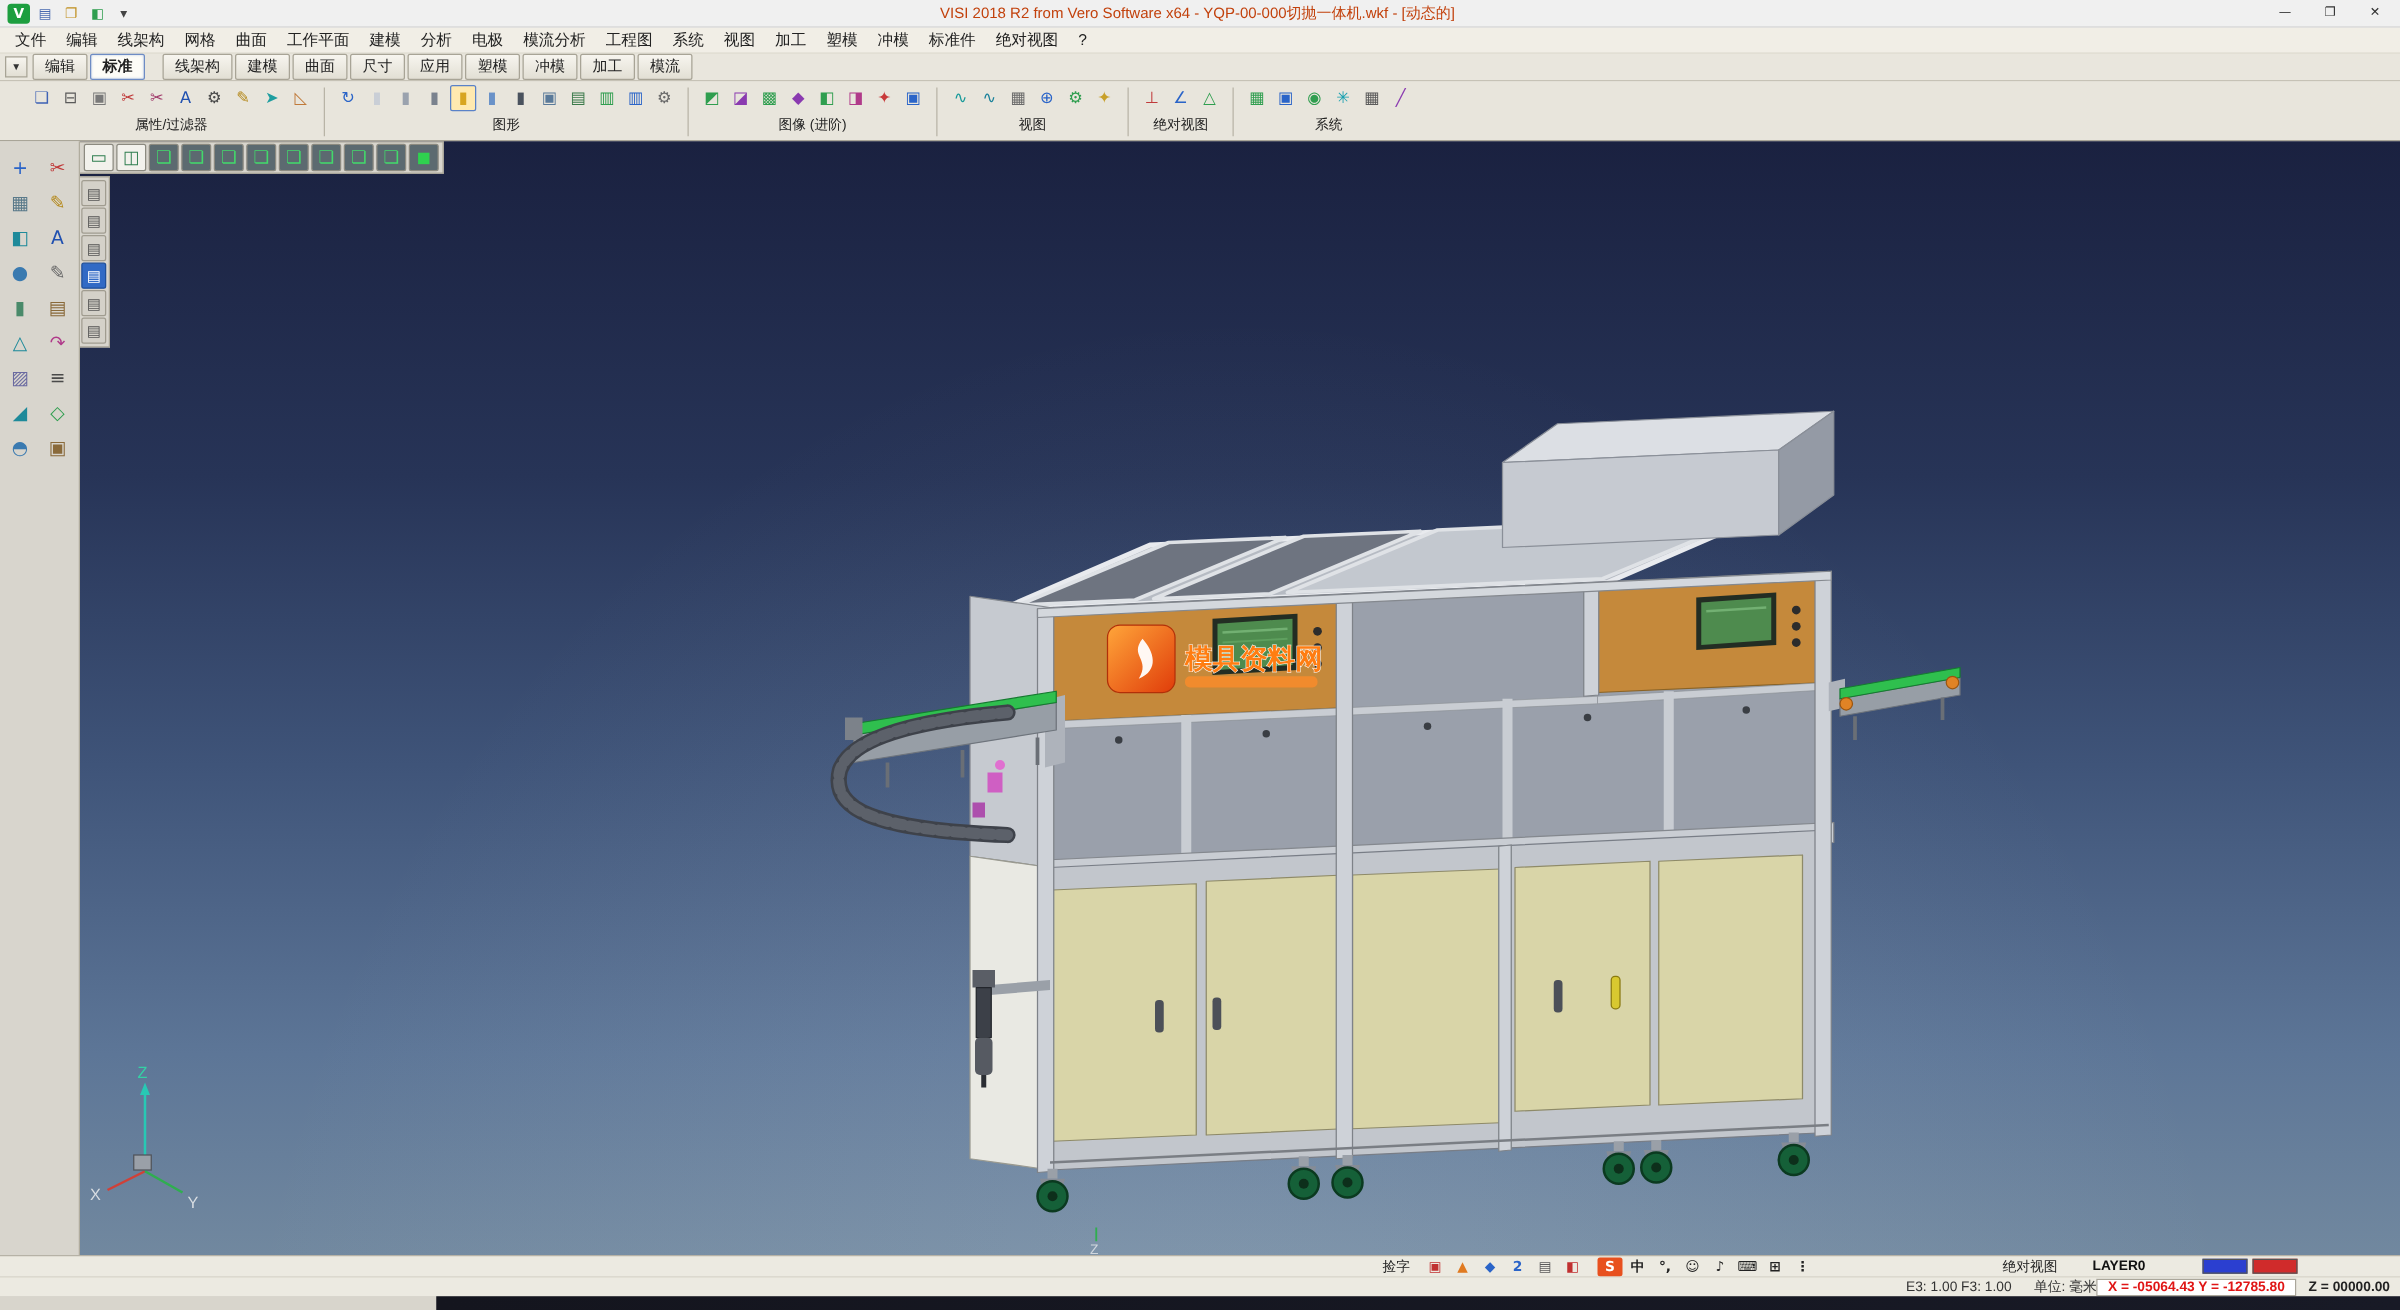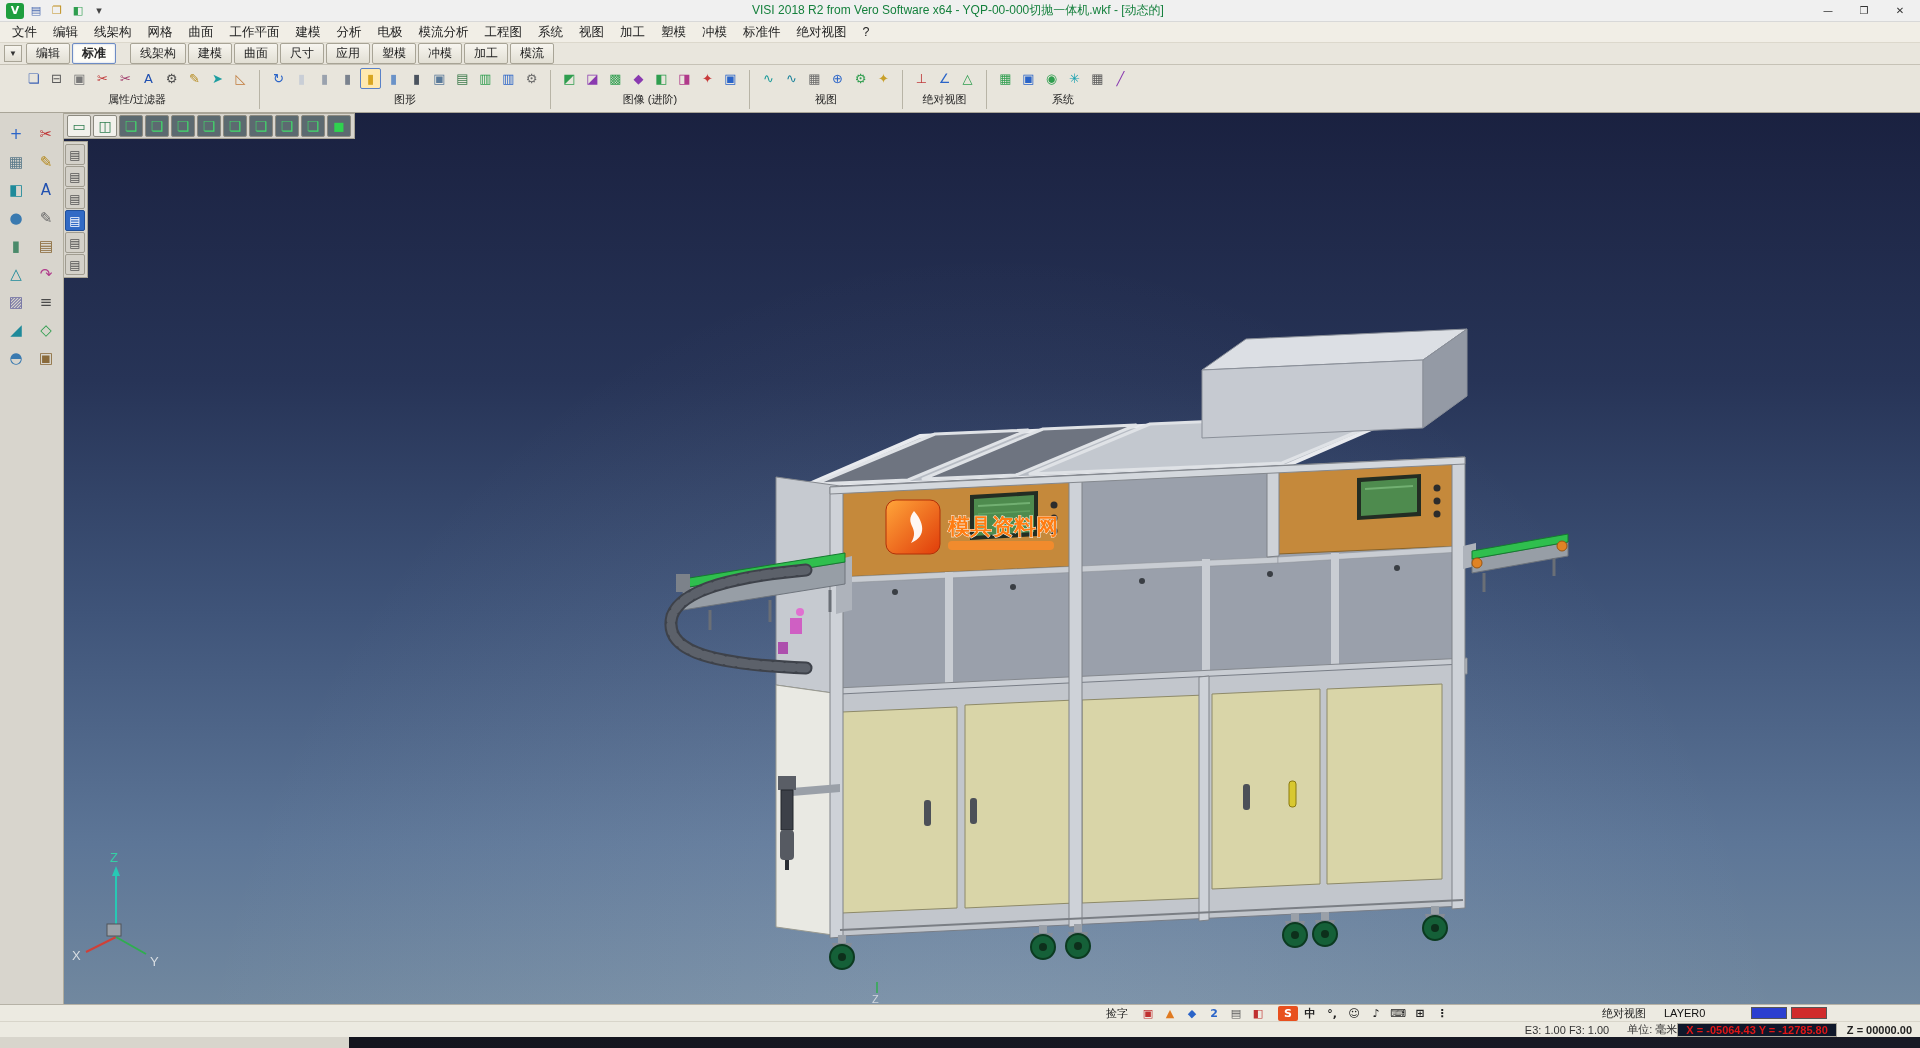--- a/index.html
+++ b/index.html
@@ -3,21 +3,21 @@
 <meta charset="utf-8">
 <style>
   * { box-sizing: border-box; margin: 0; padding: 0; }
   html,body { width:1920px; height:1048px; overflow:hidden; }
   body { font-family:"Liberation Sans","DejaVu Sans",sans-serif; font-size:12px; color:#1a1a1a; background:#d8d5cc; }
 
   
   .titlebar { position:relative; height:22px; background:#f0f0f0; border-bottom:1px solid #d8d8d8; display:flex; align-items:center; padding:0 2px; }
   .tb-left { display:flex; align-items:center; gap:3px; padding-left:4px; z-index:2; }
   .qicon { width:18px; height:16px; display:inline-flex; align-items:center; justify-content:center; font-size:11px; font-weight:bold; border-radius:3px; font-family:"DejaVu Sans",sans-serif; }
-  .title { position:absolute; left:0; right:4px; text-align:center; font-size:12px; color:#15803d; pointer-events:none; }
+  .title { position:absolute; left:0; right:4px; text-align:center; font-size:12px; color:#c2410c; pointer-events:none; }
   .win-controls { margin-left:auto; display:flex; z-index:2; }
   .wc { width:36px; height:21px; display:inline-flex; align-items:center; justify-content:center; font-size:10px; color:#333; font-family:"DejaVu Sans",sans-serif; }
 
   
   .menubar { height:21px; background:#f1eee6; display:flex; align-items:center; padding-left:4px; border-bottom:1px solid #dcd8cc; }
   .menu-item { padding:0 8px; font-size:12.5px; color:#222; line-height:21px; white-space:nowrap; }
 
   
   .tabbar { height:22px; background:#e9e6dd; display:flex; align-items:center; padding-left:4px; border-bottom:1px solid #c6c2b6; }
   .tab-dd { width:18px; height:17px; border:1px solid #a8a496; background:linear-gradient(#f7f5ef,#e2dfd4); display:inline-flex; align-items:center; justify-content:center; font-size:8px; margin-right:4px; color:#333; }
@@ -49,28 +49,28 @@
   .side-buttons { position:absolute; left:0; top:28px; width:24px; display:flex; flex-direction:column; gap:1px; background:#d8d5cd; border:1px solid #a8a496; border-left:none; padding:2px 1px; }
   .sbi { width:20px; height:21px; display:inline-flex; align-items:center; justify-content:center; font-size:12px; color:#555; background:#d4d1c9; border:1px solid #a09c90; border-radius:2px; font-family:"DejaVu Sans",sans-serif; }
   .sbi.active { background:#316ac5; color:#fff; border-color:#1f4f9a; }
 
   
   .sb1 { height:17px; background:#eceae1; border-top:1px solid #b6b2a6; display:flex; align-items:center; font-size:11px; padding:0 6px; }
   .sb-snap { margin-left:1100px; color:#222; white-space:nowrap; }
   .sb-icons { display:inline-flex; align-items:center; gap:2px; margin-left:10px; }
   .sb-icon { width:20px; height:15px; display:inline-flex; align-items:center; justify-content:center; font-size:11px; font-weight:bold; border-radius:2px; font-family:"DejaVu Sans",sans-serif; }
   .sb-view { margin-left:150px; color:#222; white-space:nowrap; }
-  .sb-layer { margin-left:18px; font-weight:normal; color:#111; white-space:nowrap; }
+  .sb-layer { margin-left:28px; font-weight:bold; color:#111; white-space:nowrap; }
   .swatches { margin-left:46px; display:inline-flex; gap:4px; }
   .swatch { width:36px; height:12px; border:1px solid #555; display:inline-block; }
 
   .sb2 { height:16px; background:#eceae1; display:flex; align-items:center; justify-content:flex-end; font-size:11px; padding:0 4px; border-top:1px solid #d8d5ca; }
   .sb-scale { color:#333; margin-right:18px; white-space:nowrap; }
   .sb-units { color:#333; white-space:nowrap; }
-  .coords { background:#0f172a; border:1px solid #aaa69a; color:#e01616; font-weight:bold; padding:0 8px; white-space:nowrap; }
+  .coords { background:#ffffff; border:1px solid #aaa69a; color:#e01616; font-weight:bold; padding:0 8px; white-space:nowrap; }
   .zcoord { color:#222; font-weight:bold; margin-left:10px; margin-right:4px; white-space:nowrap; }
 
   .sliver { position:relative; height:11px; background:#d8d5cc; }
   .sliver-dark { position:absolute; left:349px; right:0; top:0; bottom:0; background:linear-gradient(90deg,#14151e,#181a26); }
 
   svg text { font-family:"Liberation Sans","DejaVu Sans",sans-serif; }
 </style>
 </head>
 <body>
 

